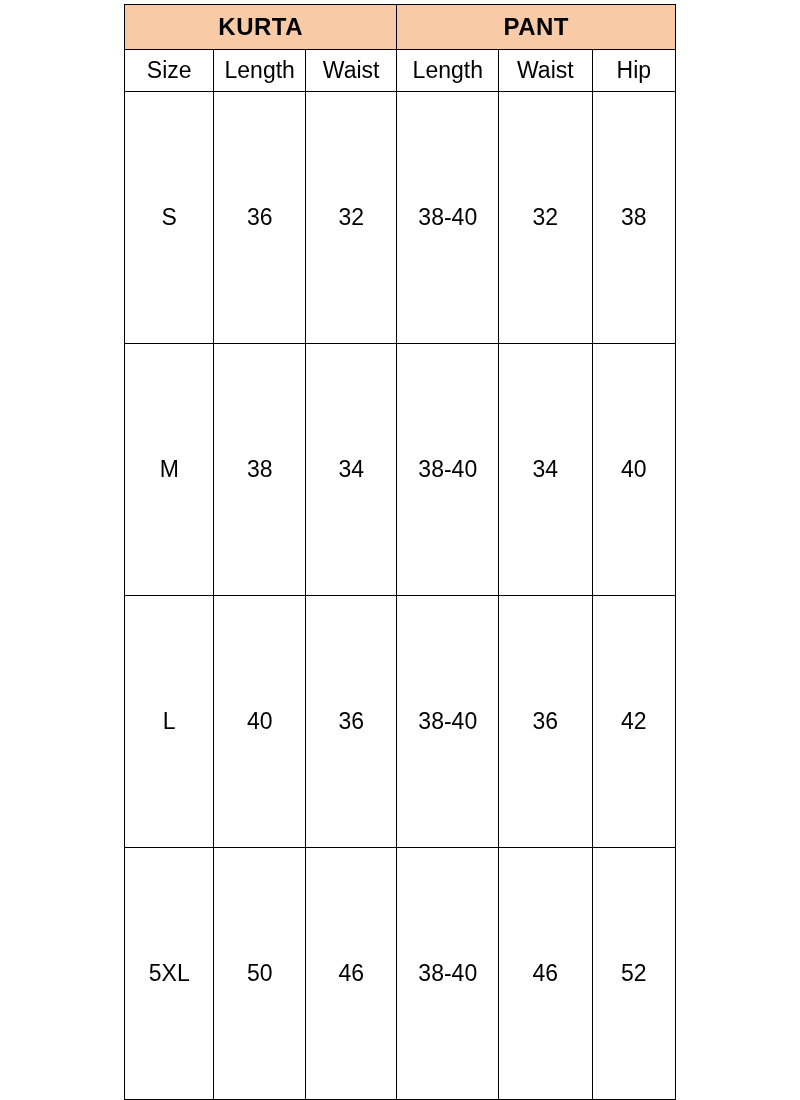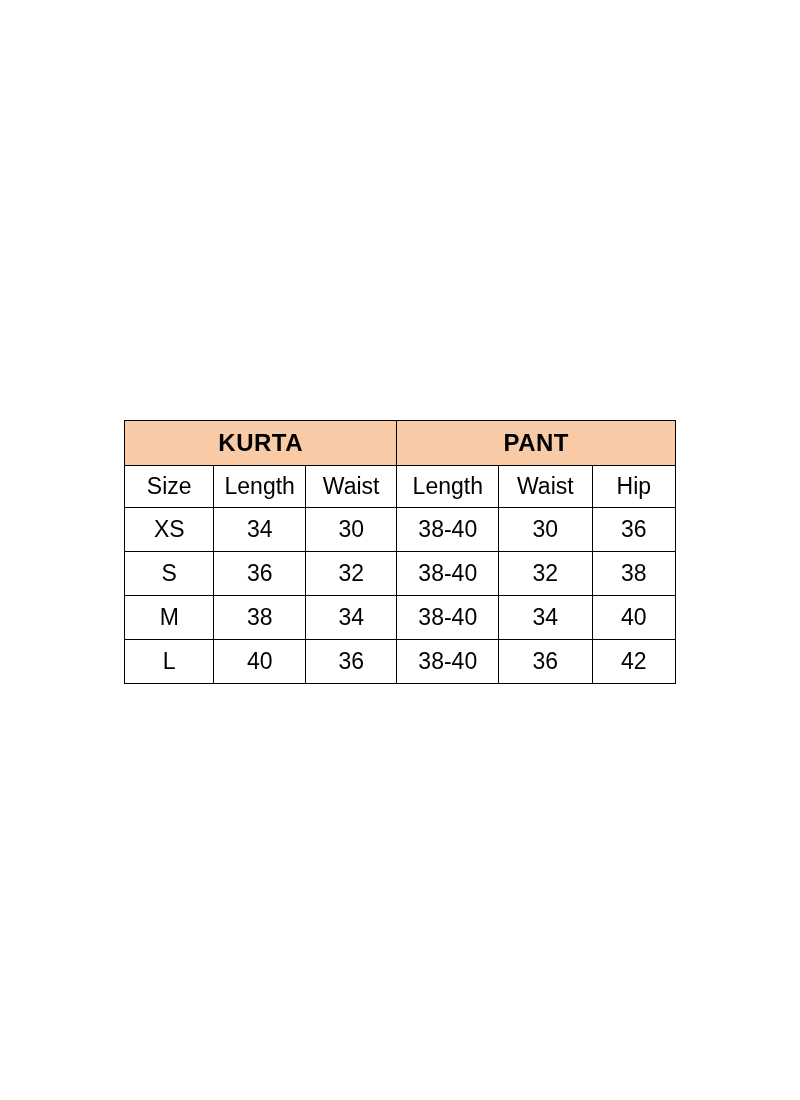--- a/index.html
+++ b/index.html
@@ -14,21 +14,20 @@
     position: relative;
     overflow: hidden;
   }
   .sheet {
     position: absolute;
     left: 0;
     top: 0;
     width: 800px;
     height: 1100px;
     display: flex;
-    align-items: center;
     justify-content: center;
   }
   .size-table {
     border-collapse: collapse;
     border-spacing: 0;
     table-layout: fixed;
     width: 552px;
     margin-top: 4px;
   }
   .size-table td,
@@ -92,28 +91,20 @@
         <th>Size</th>
         <th>Length</th>
         <th>Waist</th>
         <th>Length</th>
         <th>Waist</th>
         <th>Hip</th>
       </tr>
     </thead>
     <tbody>
       <tr>
-        <td>XS</td>
-        <td class="num">34</td>
-        <td class="num">30</td>
-        <td class="num">38-40</td>
-        <td class="num">30</td>
-        <td class="num">36</td>
-      </tr>
-      <tr>
         <td>S</td>
         <td class="num">36</td>
         <td class="num">32</td>
         <td class="num">38-40</td>
         <td class="num">32</td>
         <td class="num">38</td>
       </tr>
       <tr>
         <td>M</td>
         <td class="num">38</td>
@@ -123,15 +114,23 @@
         <td class="num">40</td>
       </tr>
       <tr>
         <td>L</td>
         <td class="num">40</td>
         <td class="num">36</td>
         <td class="num">38-40</td>
         <td class="num">36</td>
         <td class="num">42</td>
       </tr>
+      <tr>
+        <td>5XL</td>
+        <td class="num">50</td>
+        <td class="num">46</td>
+        <td class="num">38-40</td>
+        <td class="num">46</td>
+        <td class="num">52</td>
+      </tr>
     </tbody>
   </table>
 </div>
 
 </body></html>

